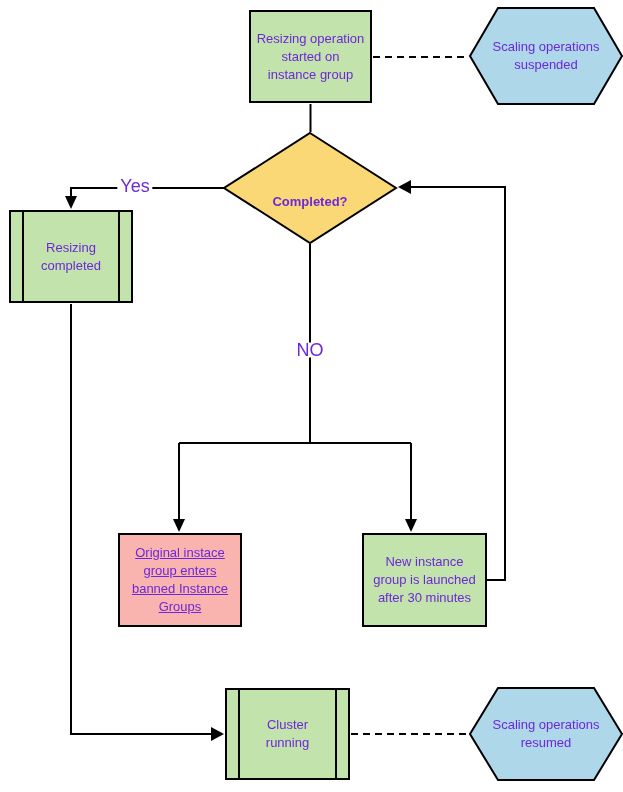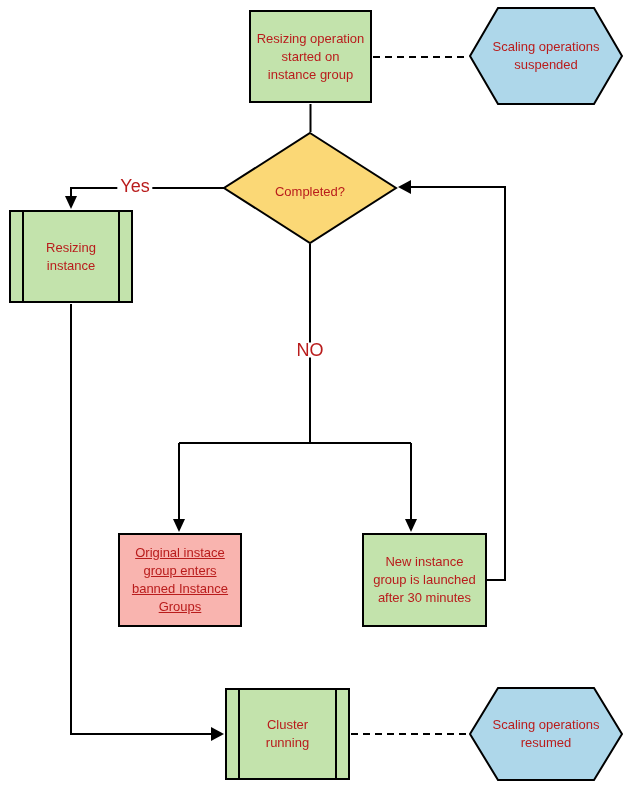--- a/index.html
+++ b/index.html
@@ -1,18 +1,18 @@
 <!DOCTYPE html>
 <html><head>
 <meta charset="utf-8">
 <style>
   html,body { margin:0; padding:0; background:#ffffff; }
   .canvas {
     position:relative; width:623px; height:792px; background:#ffffff;
-    font-family:"Liberation Sans", sans-serif; color:#b91c1c; overflow:hidden;
+    font-family:"Liberation Sans", sans-serif; color:#6d28d9; overflow:hidden;
   }
   svg.layer { position:absolute; left:0; top:0; width:623px; height:792px; }
   .node {
     position:absolute; box-sizing:border-box;
     display:flex; align-items:center; justify-content:center;
     text-align:center; font-size:13px; line-height:18px;
     white-space:pre-line;
   }
   .rect-node { border:2px solid #000; }
   .overlay-label { background:transparent; }
@@ -64,29 +64,29 @@
     <span>Resizing operation
 started on
 instance group</span>
   </div>
 
   <div class="node overlay-label" style="left:470px; top:8px; width:152px; height:96px;">
     <span>Scaling operations
 suspended</span>
   </div>
 
-  <div class="node overlay-label" style="left:224px; top:137px; width:172px; height:110px;">
+  <div class="node overlay-label" style="left:224px; top:147px; width:172px; height:110px;font-weight:bold;">
     <span>Completed?</span>
   </div>
 
   <div class="node rect-node" style="left: 9px; top: 210px; width: 124px; height: 93px; background: rgb(195, 227, 172);">
     <span class="pp-bar pp-bar-left"></span>
     <span class="pp-bar pp-bar-right"></span>
     <span>Resizing
-instance</span>
+completed</span>
   </div>
 
   <div class="node rect-node" style="left: 118px; top: 533px; width: 124px; height: 94px; background: rgb(249, 180, 175); text-decoration: underline;">
     <span>Original instace
 group enters
 banned Instance
 Groups</span>
   </div>
 
   <div class="node rect-node" style="left: 348px; top: 533px; width: 125px; height: 94px; background: rgb(195, 227, 172); margin-left: 14px;">

